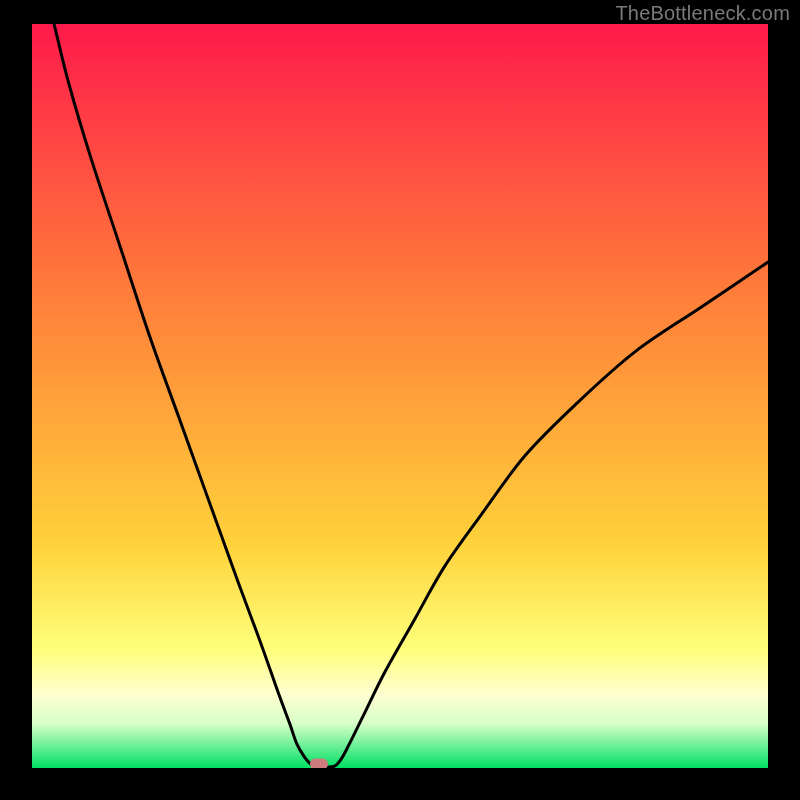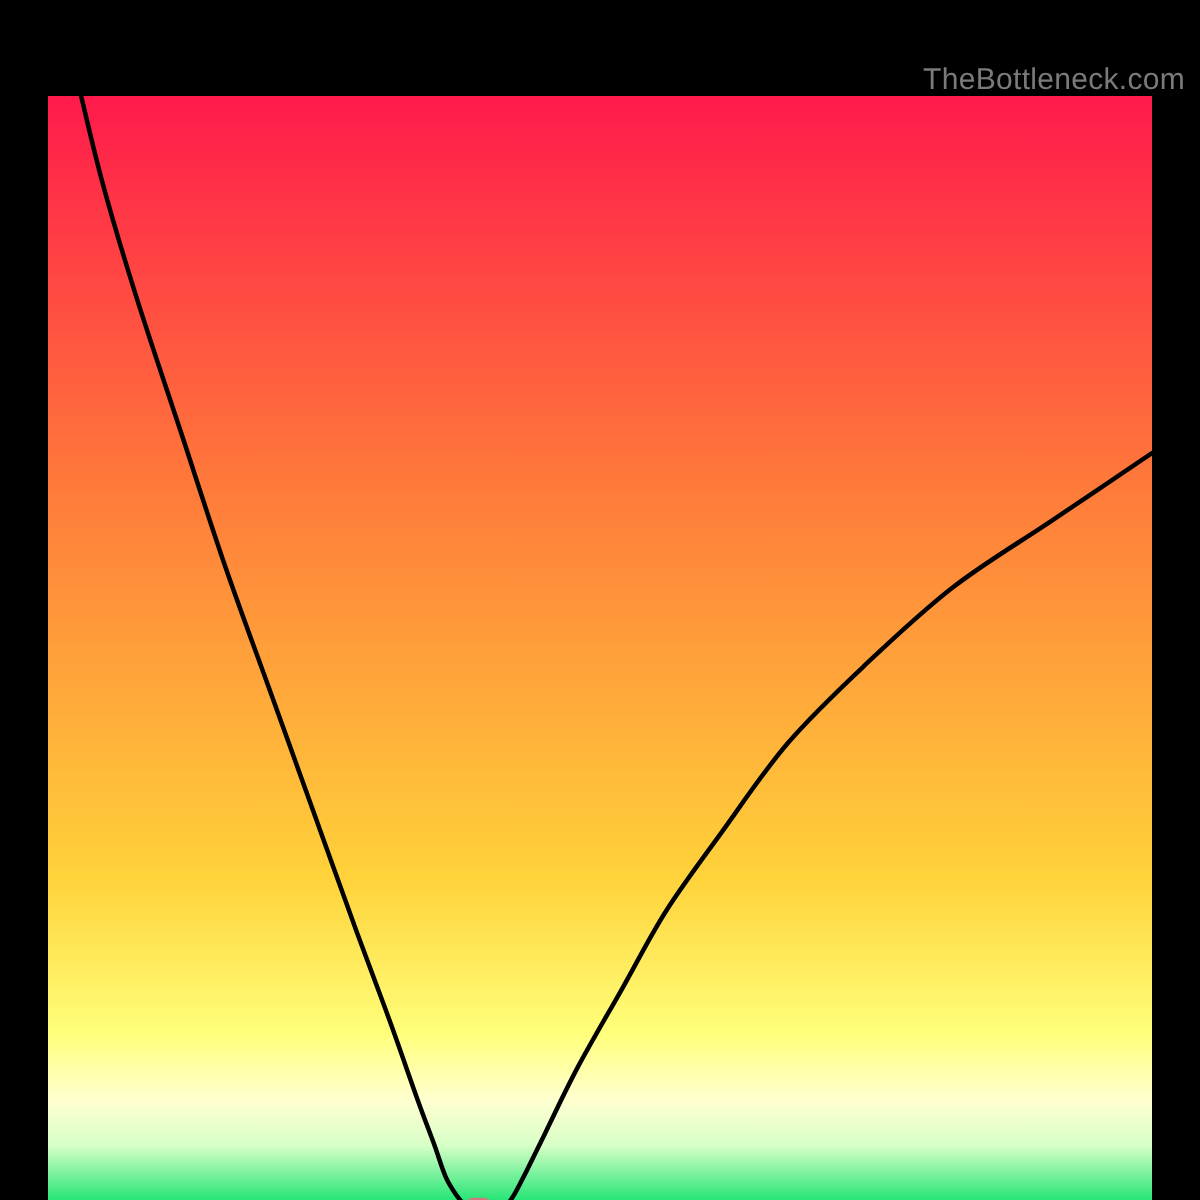--- a/index.html
+++ b/index.html
@@ -9,21 +9,20 @@
     height: 800px;
     background: #000;
     font-family: Arial, Helvetica, sans-serif;
     overflow: hidden;
   }
   .stage {
     position: relative;
     width: 800px;
     height: 564px;
     background: #000;
-    margin-top: 40px;
   }
   .watermark {
     position: absolute;
     top: 2px;
     right: 10px;
     color: #7a7a7a;
     font-size: 20px;
     font-weight: 500;
     letter-spacing: 0.2px;
     z-index: 5;

